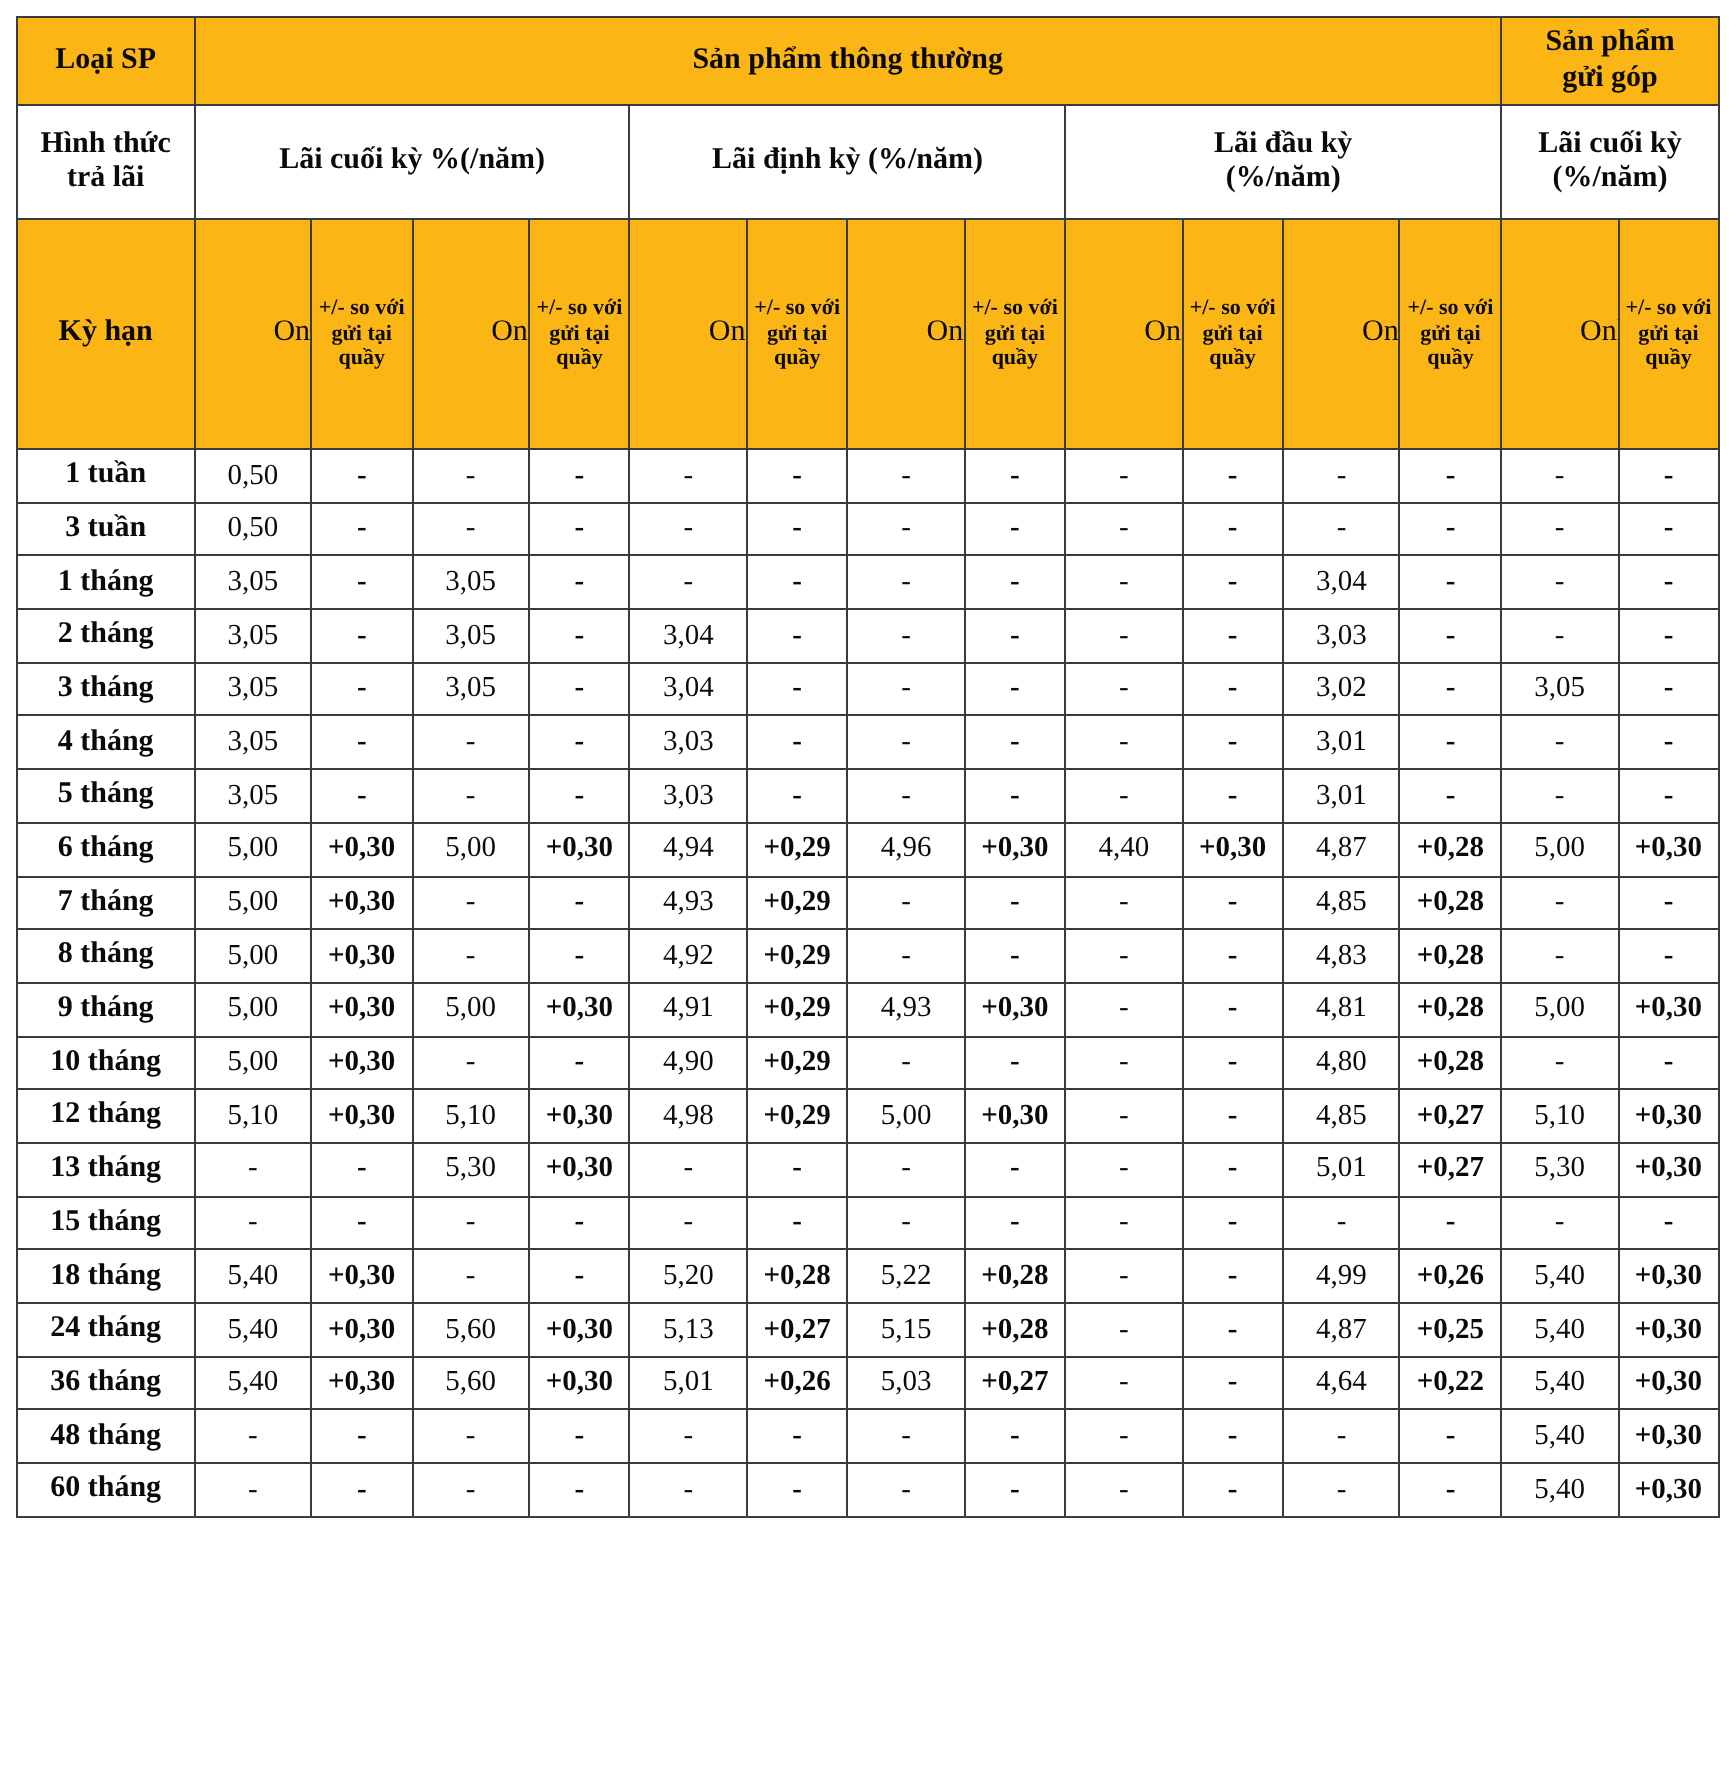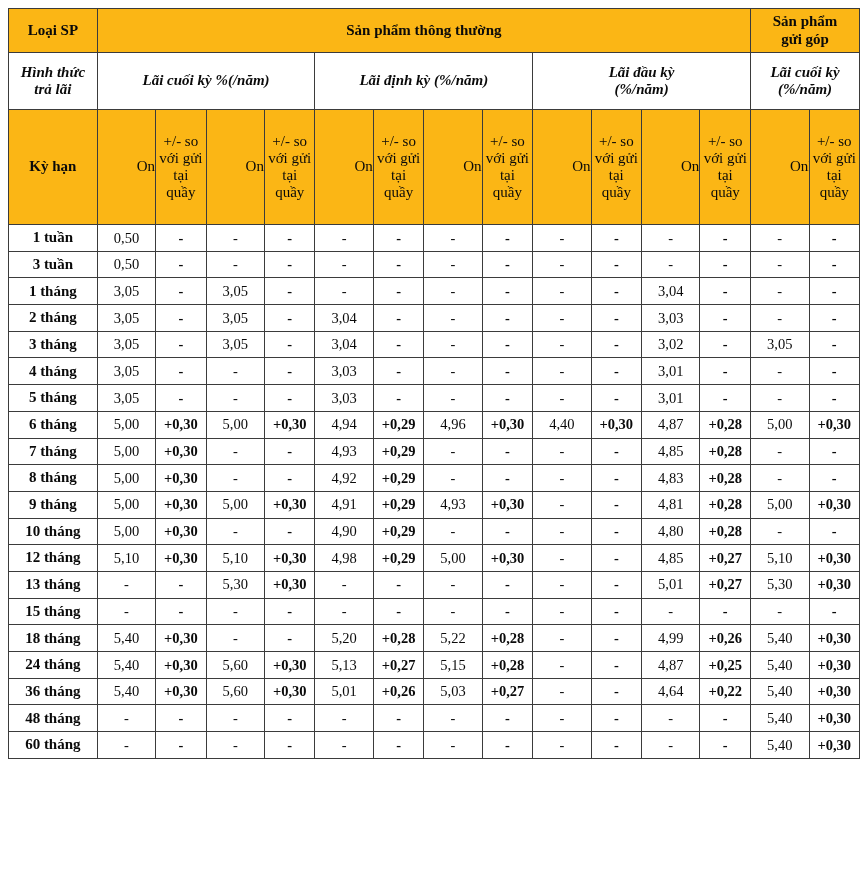--- a/index.html
+++ b/index.html
@@ -28,43 +28,43 @@
     overflow:hidden;
     white-space:pre-line;
     line-height:1.15;
   }
   
   col.c-term{width:88px;}
   col.c-online{width:58px;}
   col.c-diff{width:50px;}
   
   tr.hr1{height:44px;}
-  tr.hr2{height:57px;font-style:italic;}
+  tr.hr2{height:57px;}
   tr.hr3{height:56px;}
   tr.hr4{height:115px;}
   .hcell{
     background:var(--hdr-bg);
     font-weight:bold;
     font-size:15px;
   }
   .wcell{
     background:#ffffff;
     font-weight:bold;
     font-size:15px;
   }
   .online-h{
     background:var(--hdr-bg);
     font-weight:normal;
     font-size:15px;
     padding-left:39px;
   }
   .diff-h{
     background:var(--hdr-bg);
-    font-weight:normal;
-    font-size:15px;
+    font-weight:bold;
+    font-size:11px;
   }
   
   tbody tr{height:26.7px;padding-left:8px;}
   td.term{font-weight:bold;font-size:15px;background:#fff;}
   td.online{font-weight:normal;font-size:14.5px;background:#fff;}
   td.diff{font-weight:bold;font-size:14.5px;background:#fff;}
 </style>
 </head>
 <body>
 

